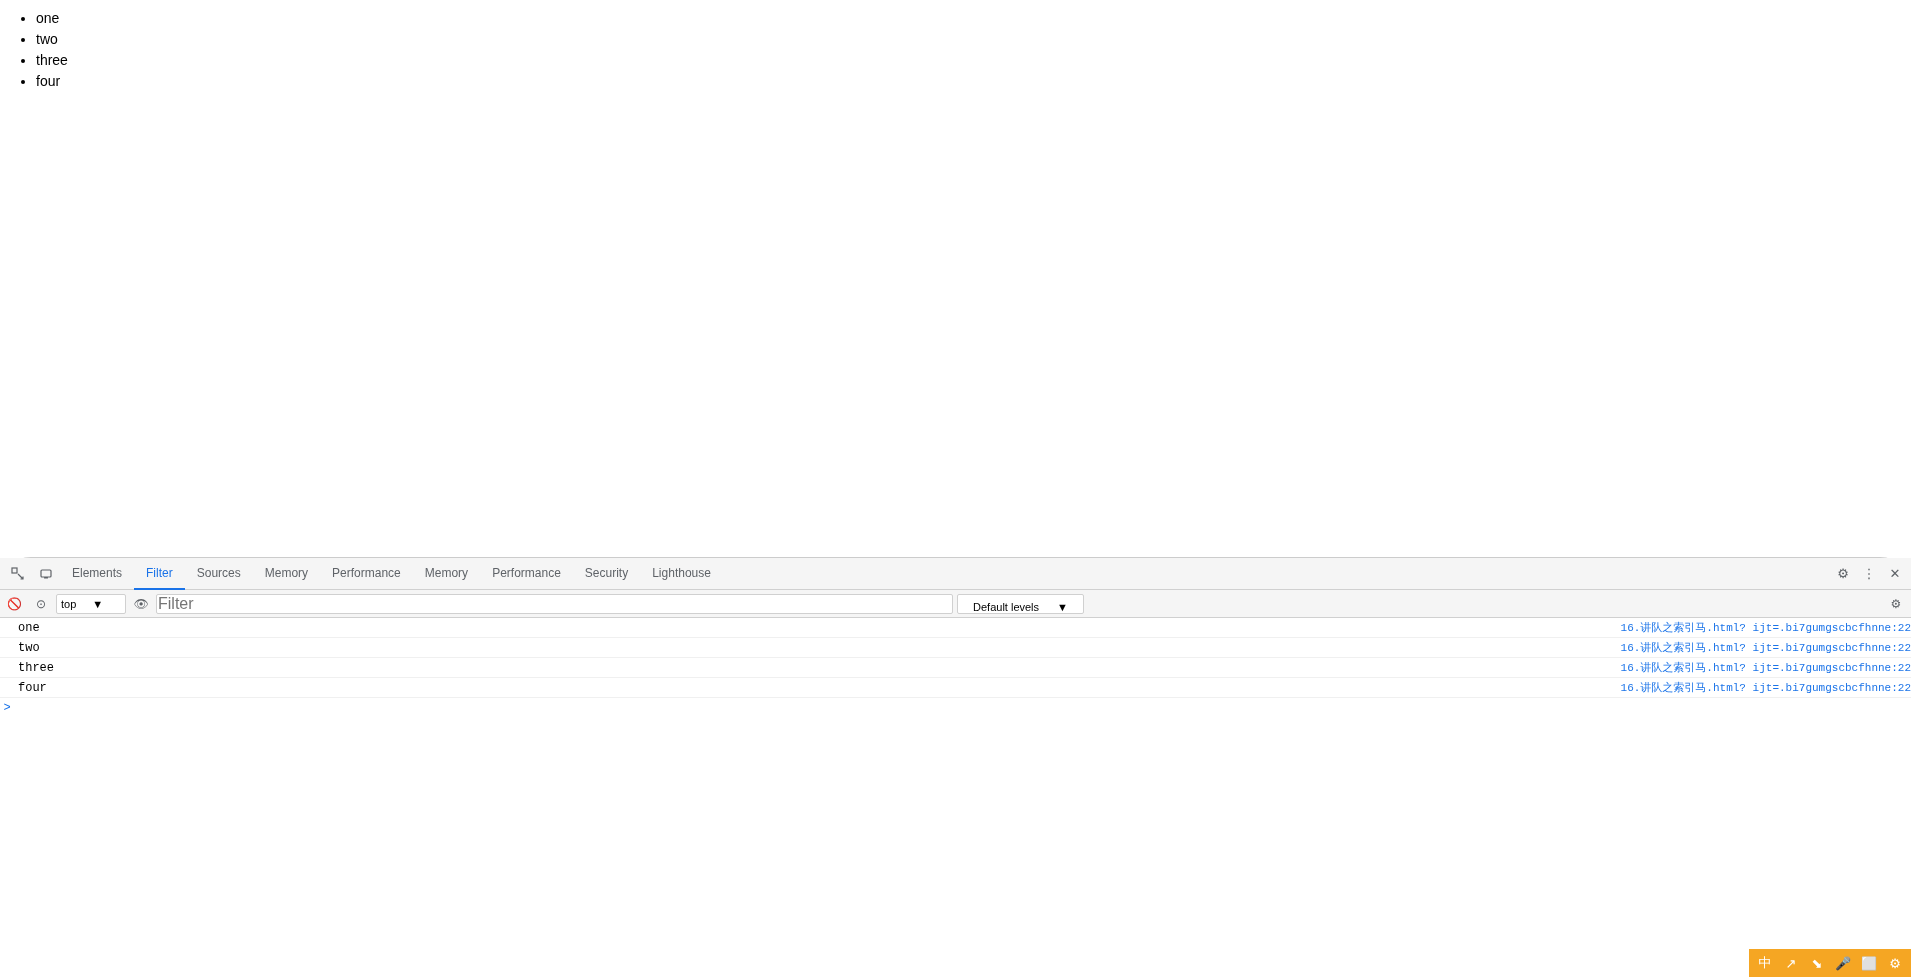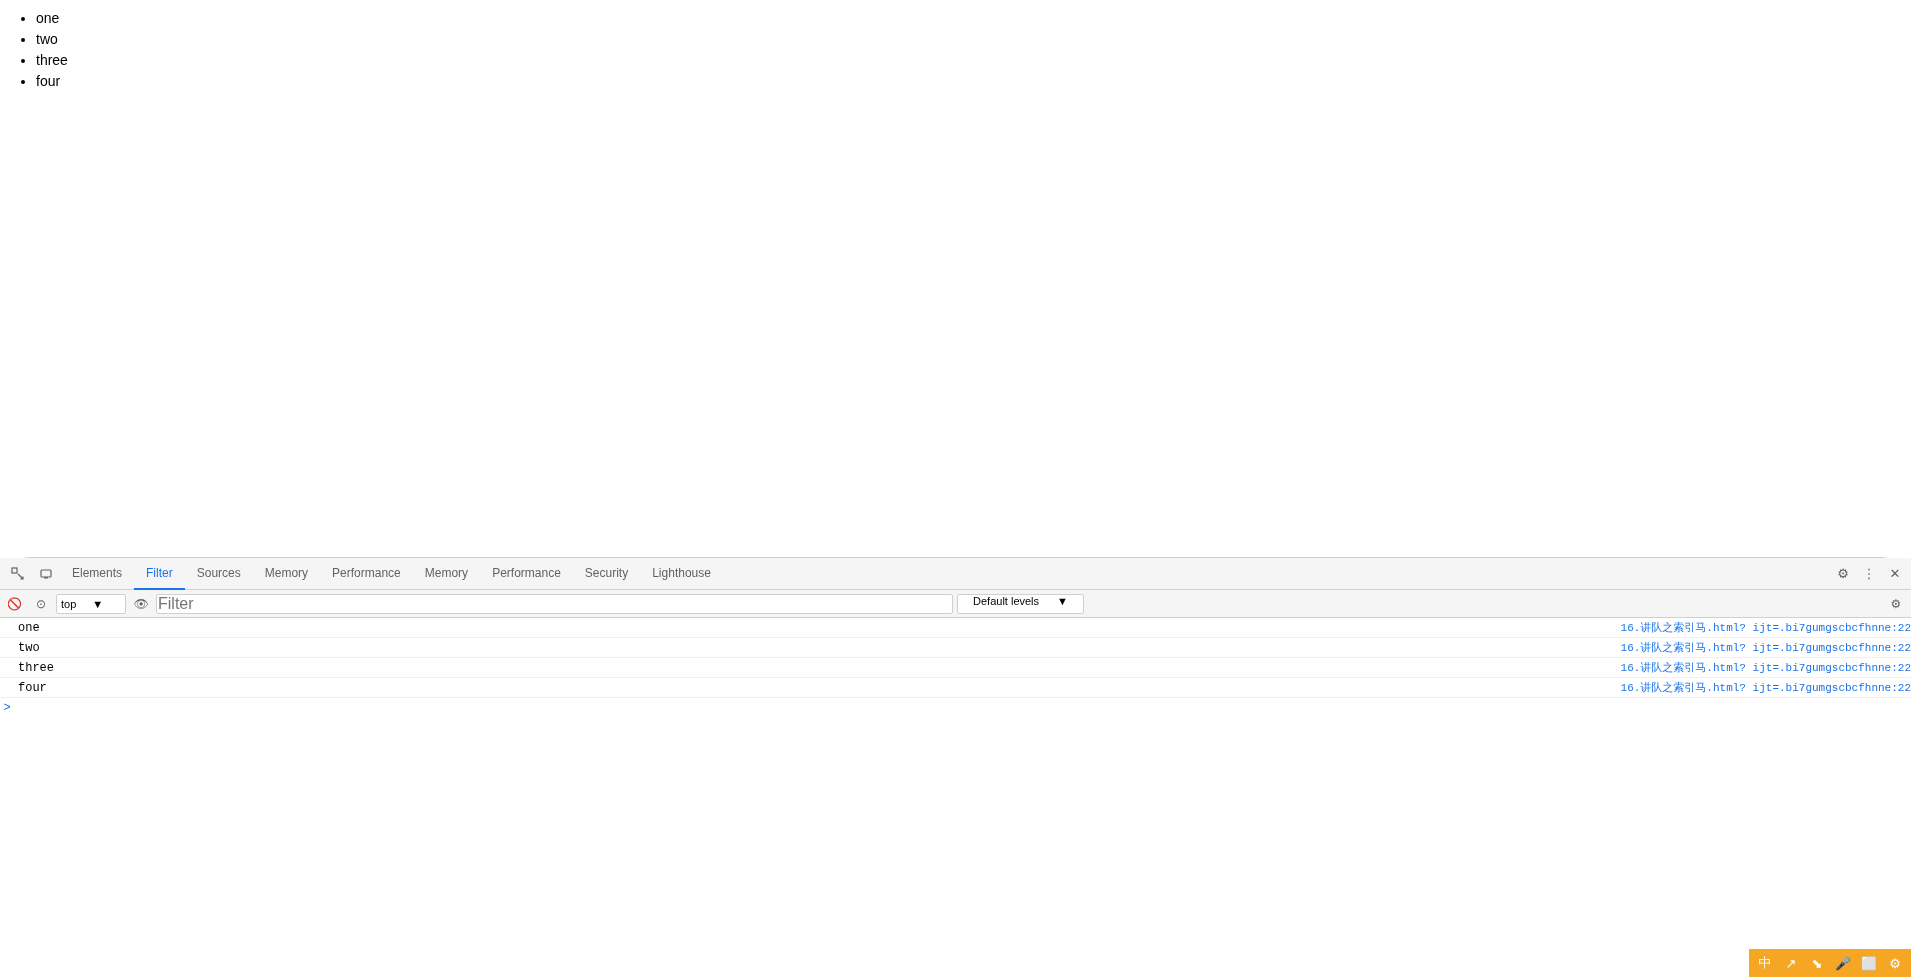--- a/index.html
+++ b/index.html
@@ -138,21 +138,21 @@
       border: 1px solid #d0d0d0;
       border-radius: 2px;
       padding: 0 1px;
       font-size: 16px;
       background: #fff;
       outline: none;
     }
 
     #default-levels {
       display: flex;
-      align-items: flex-start;
+      align-items: flex-end;
       background: #fff;
       border: 1px solid #d0d0d0;
       border-radius: 2px;
       padding: 0 15px;
       height: 20px;
       font-size: 11px;
       cursor: pointer;
       gap: 18px;
       white-space: nowrap;
     }

